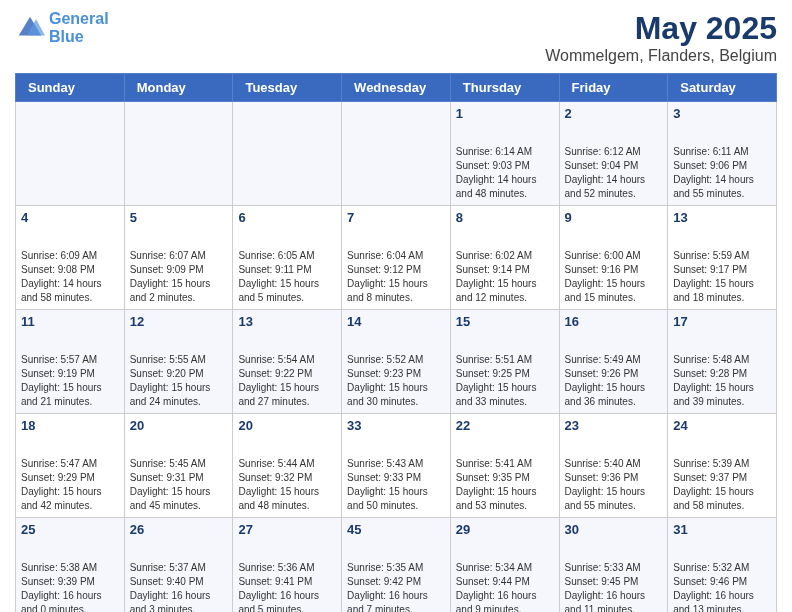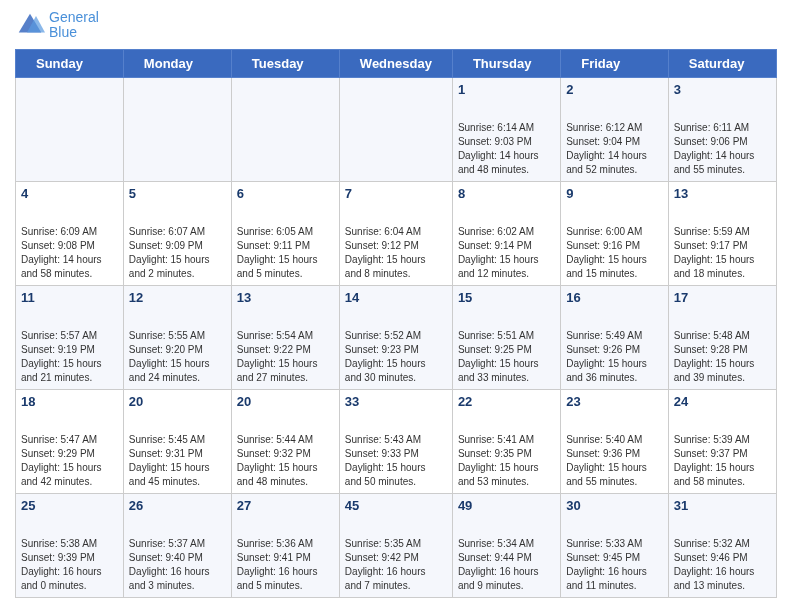--- a/index.html
+++ b/index.html
@@ -17,22 +17,22 @@
       display: flex;
       justify-content: space-between;
       align-items: flex-start;
       margin-bottom: 8px;
     }
     .logo {
       display: flex;
       align-items: center;
     }
     .logo-text {
-      font-size: 14px;
-      font-weight: normal;
+      font-size: 16px;
+      font-weight: bold;
       color: #1a3a6c;
       line-height: 1.1;
     }
     .logo-text span {
       color: #4a90d9;
     }
     .logo-icon {
       width: 30px;
       height: 30px;
       margin-right: 4px;
@@ -52,21 +52,21 @@
     .calendar {
       width: 100%;
       border-collapse: collapse;
       border: 1px solid #ccc;
     }
     .calendar th {
       background: #3a6abf;
       color: #fff;
       font-size: 13px;
       font-weight: bold;
-      padding: 6px 20px;
+      padding: 6px 12px;
       text-align: left;
       border: 1px solid #5580cc;
     }
     .calendar td {
       width: calc(100% / 7);
       vertical-align: top;
       border: 1px solid #ccc;
       padding: 4px 5px;
       font-size: 10.5px;
       color: #222;
@@ -107,20 +107,24 @@
         <polygon points="20,5 35,30 5,30" fill="#3a6abf" opacity="0.85"></polygon>
         <polygon points="28,8 40,30 16,30" fill="#5a9adf" opacity="0.7"></polygon>
       </svg>
       <div>
         <div class="logo-text">
           <span>General</span><br>
           <span style="color:#4a90d9">Blue</span>
         </div>
       </div>
     </div>
+    <div class="title-block">
+      <div class="month-title">May 2025</div>
+      <div class="location">Wommelgem, Flanders, Belgium</div>
+    </div>
   </div>
 
   <table class="calendar">
     <thead>
       <tr>
       <th>Sunday</th>
           <th>Monday</th>
           <th>Tuesday</th>
           <th>Wednesday</th>
           <th>Thursday</th>
@@ -248,21 +252,21 @@
           </td>
           <td>
             <span class="day-num">27</span>
             <div class="day-info">Sunrise: 5:36 AM<br>Sunset: 9:41 PM<br>Daylight: 16 hours<br>and 5 minutes.</div>
           </td>
           <td>
             <span class="day-num">45</span>
             <div class="day-info">Sunrise: 5:35 AM<br>Sunset: 9:42 PM<br>Daylight: 16 hours<br>and 7 minutes.</div>
           </td>
           <td>
-            <span class="day-num">49</span>
+            <span class="day-num">29</span>
             <div class="day-info">Sunrise: 5:34 AM<br>Sunset: 9:44 PM<br>Daylight: 16 hours<br>and 9 minutes.</div>
           </td>
           <td>
             <span class="day-num">30</span>
             <div class="day-info">Sunrise: 5:33 AM<br>Sunset: 9:45 PM<br>Daylight: 16 hours<br>and 11 minutes.</div>
           </td>
           <td>
             <span class="day-num">31</span>
             <div class="day-info">Sunrise: 5:32 AM<br>Sunset: 9:46 PM<br>Daylight: 16 hours<br>and 13 minutes.</div>
           </td>

